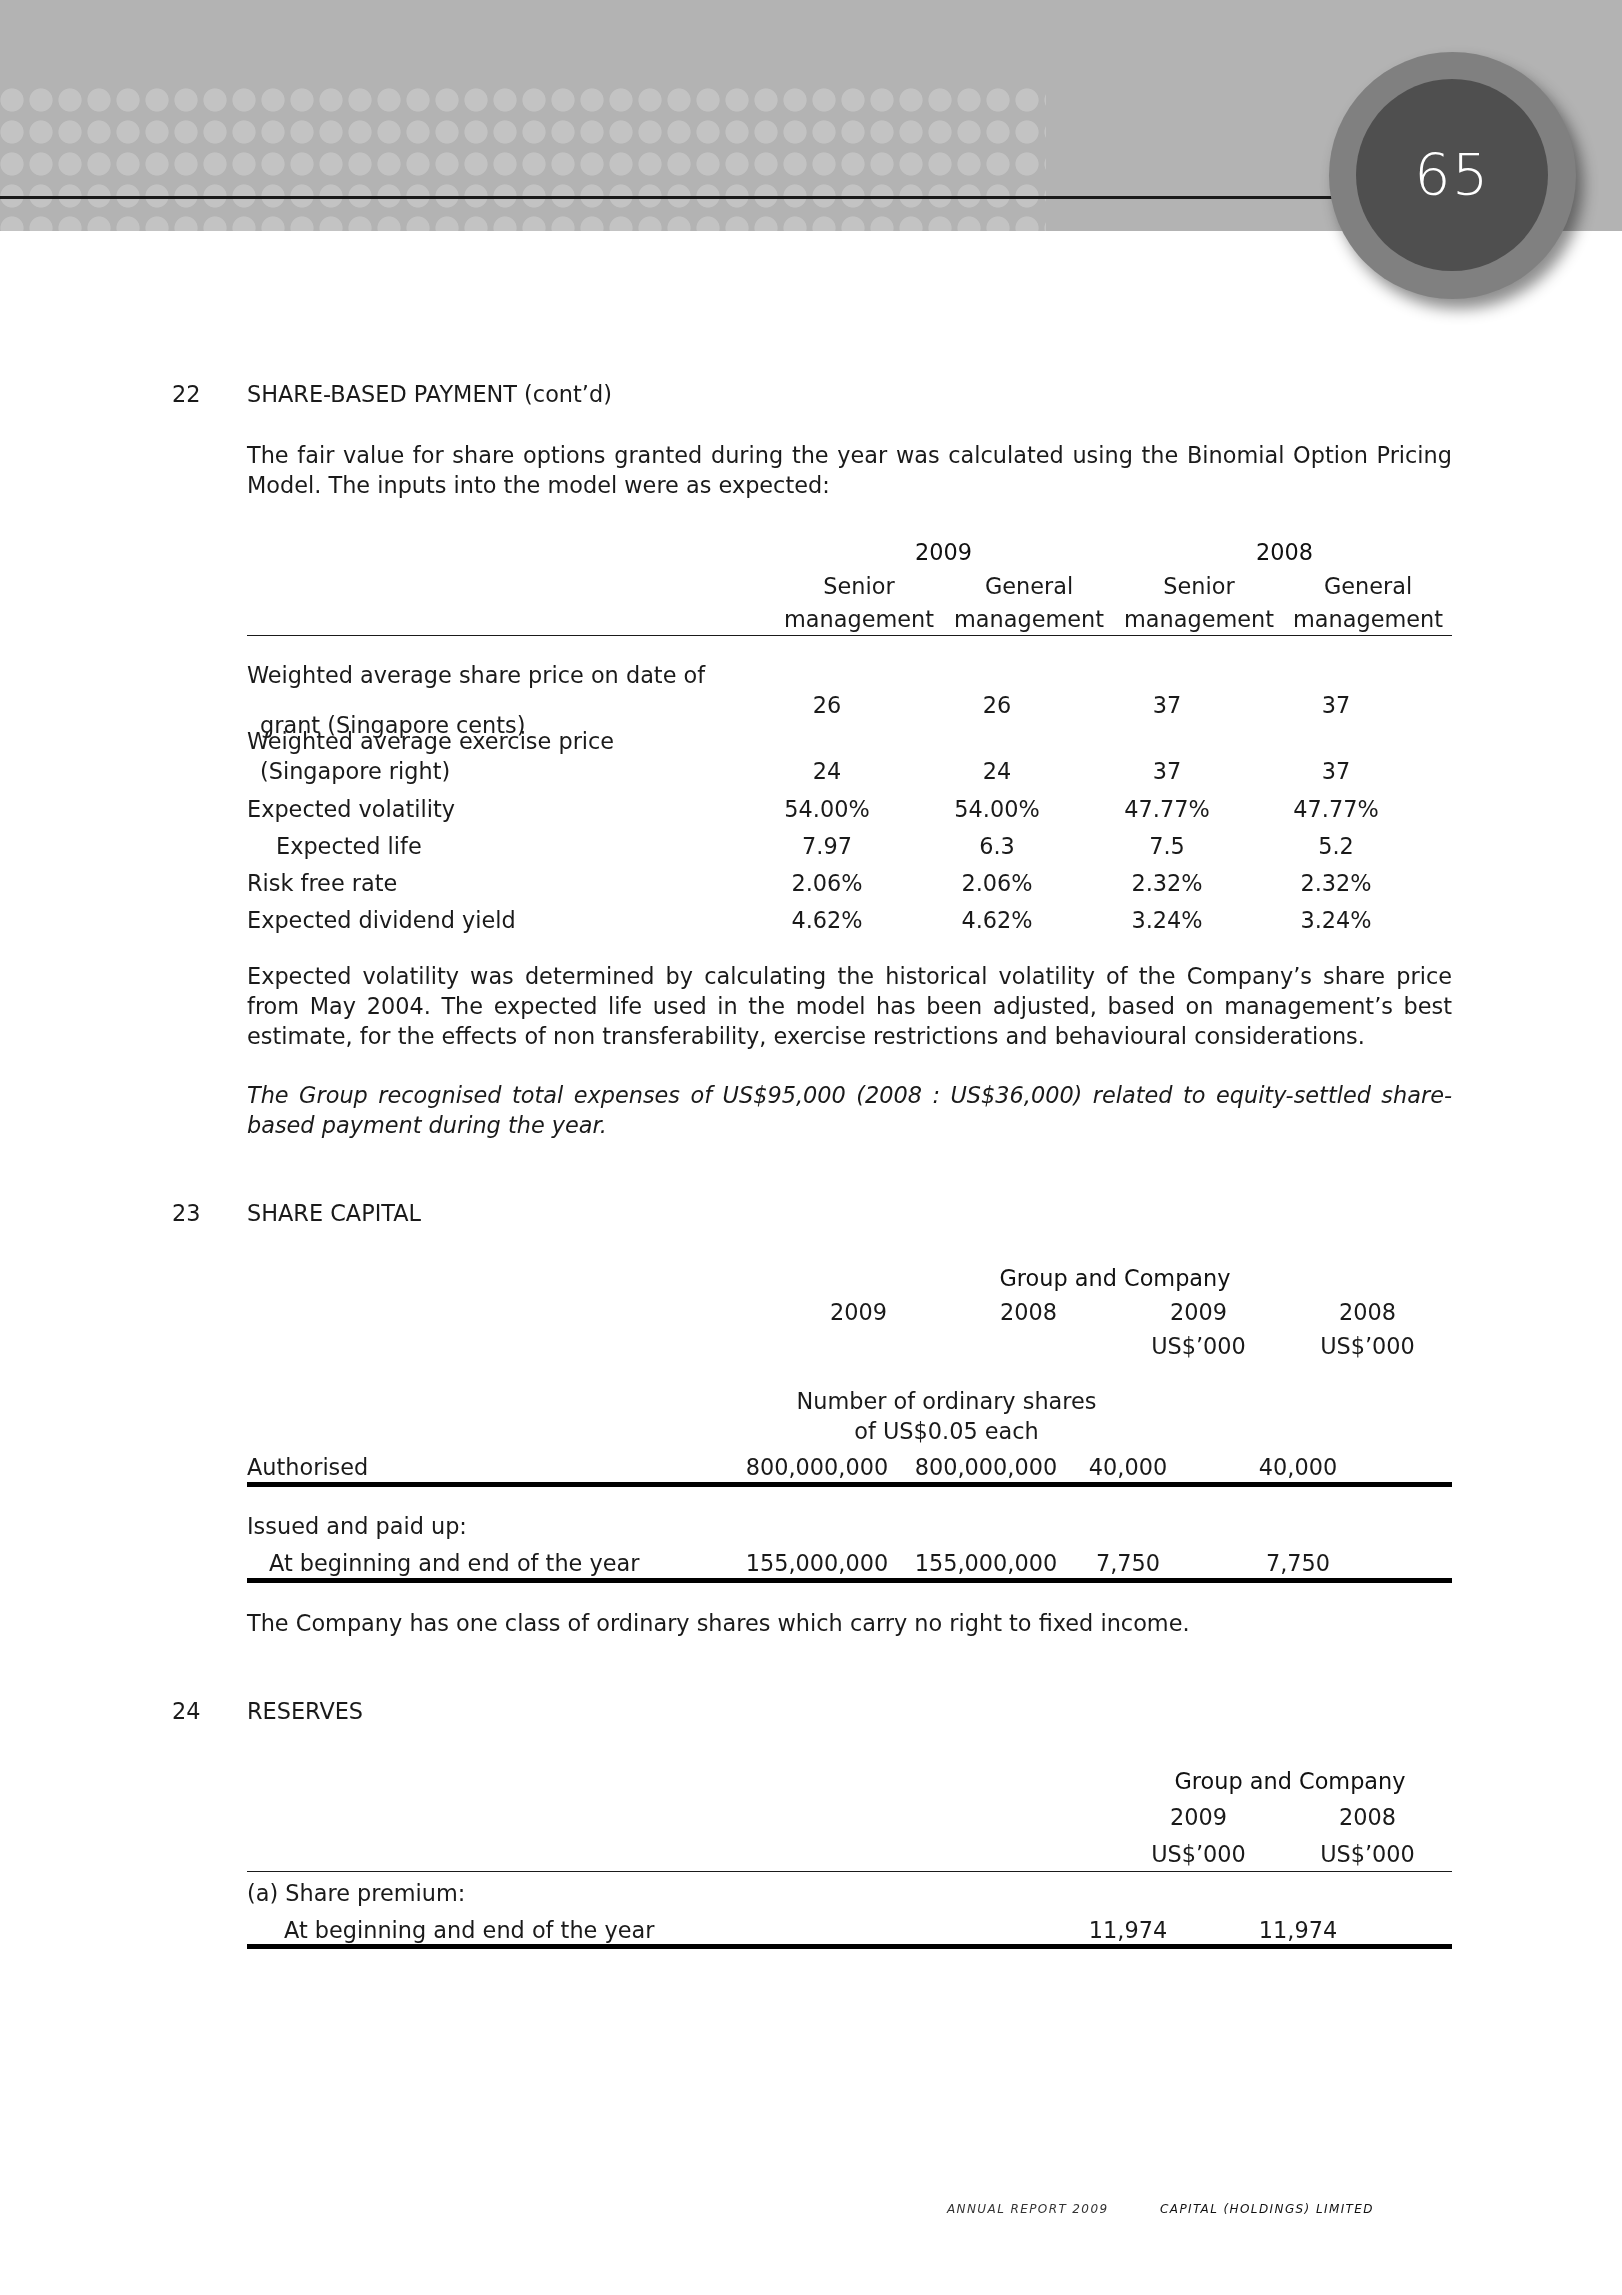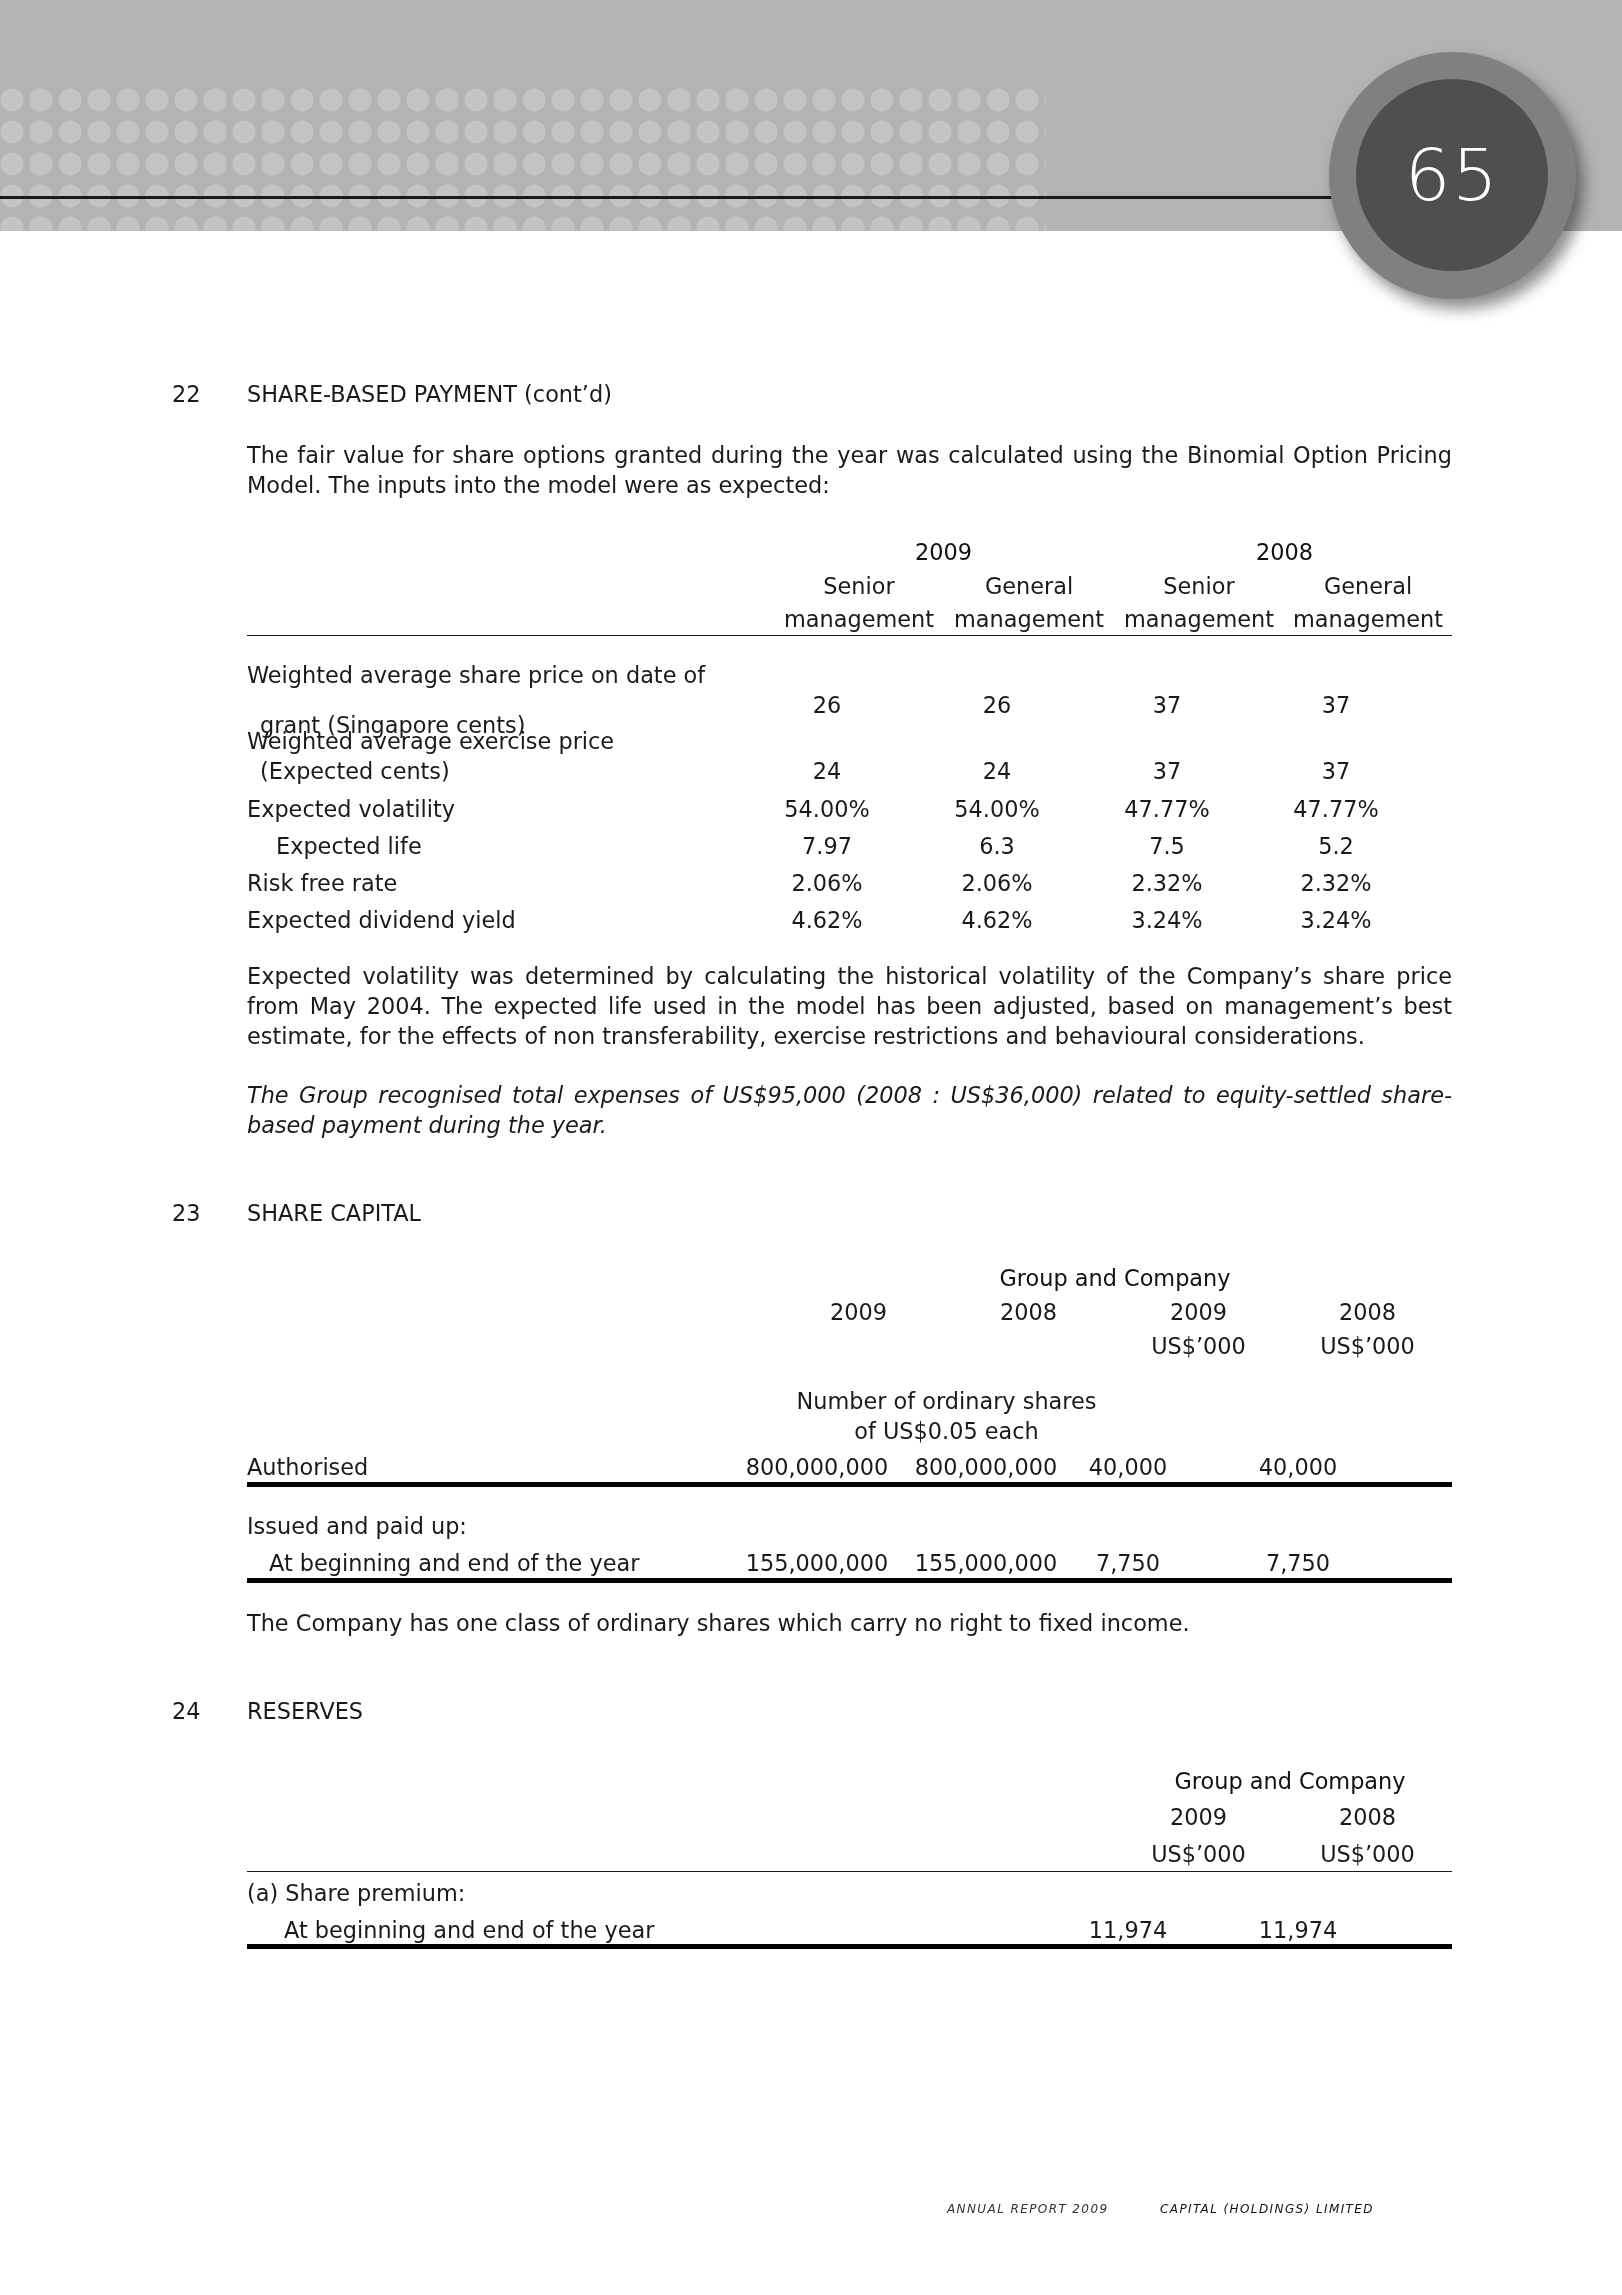--- a/index.html
+++ b/index.html
@@ -10,21 +10,21 @@
   }
   .band { position:absolute; left:0; top:0; width:1622px; height:231px; background:#b3b3b3; overflow:hidden; }
   .dots { position:absolute; left:0; top:88px; width:1046px; height:143px;
     background-image: radial-gradient(circle at 12px 12px, #c3c3c3 11.2px, transparent 12px);
     background-size:29px 32px; }
   .band-rule { position:absolute; left:0; top:196px; width:1332px; height:2.8px; background:#1a1a1a; }
   .badge-outer { position:absolute; left:1329px; top:52px; width:247px; height:247px; border-radius:50%;
     background:#808080; box-shadow: 7px 9.8px 15.4px rgba(0,0,0,0.45); }
   .badge-inner { position:absolute; left:27px; top:27px; width:192px; height:192px; border-radius:50%;
     background:#4f4f4f; display:flex; align-items:center; justify-content:center; }
-  .badge-num { color:#ffffff; font-size:72px; font-weight:300; letter-spacing:1.4px; font-family:"DejaVu Sans", sans-serif; }
+  .badge-num { color:#ffffff; font-size:57px; font-weight:300; letter-spacing:1.4px; font-family:"DejaVu Sans", sans-serif; }
 
   .abs { position:absolute; white-space:nowrap; }
   .txt { font-size:22.4px; line-height:34px; }
   .sec-num { left:172px; }
   .sec-title { left:247px; }
   .para { position:absolute; left:247px; width:1205px; font-size:22.4px; line-height:30px; text-align:justify; text-align-last:left; }
   .r { text-align:center; }
   .c { text-align:center; }
   .rule-thin { position:absolute; left:247px; width:1205px; height:1.4px; background:#1a1a1a; }
   .rule-thick { position:absolute; left:247px; width:1205px; height:4.9px; background:#000; }
@@ -67,21 +67,21 @@
     <div class="abs txt" style="left:247px; top:658px;">Weighted average share price on date of</div>
     <div class="abs txt" style="left:260px; top:668px;margin-top:40px;">grant (Singapore cents)</div>
     <div class="abs txt r" style="left:757px; width:140px; top:688px;">26</div>
     <div class="abs txt r" style="left:927px; width:140px; top:688px;">26</div>
     <div class="abs txt r" style="left:1097px; width:140px; top:688px;">37</div>
     <div class="abs txt r" style="left:1266px; width:140px; top:688px;">37</div>
   </div>
 
   <div>
     <div class="abs txt" style="left:247px; top:724px;">Weighted average exercise price</div>
-    <div class="abs txt" style="left:260px; top:754px;">(Expected cents)</div>
+    <div class="abs txt" style="left:260px; top:754px;">(Singapore right)</div>
     <div class="abs txt r" style="left:757px; width:140px; top:754px;">24</div>
     <div class="abs txt r" style="left:927px; width:140px; top:754px;">24</div>
     <div class="abs txt r" style="left:1097px; width:140px; top:754px;">37</div>
     <div class="abs txt r" style="left:1266px; width:140px; top:754px;">37</div>
   </div>
 
   <div>
     <div class="abs txt" style="left:247px; top:792px;">Expected volatility</div>
     <div class="abs txt r" style="left:757px; width:140px; top:792px;">54.00%</div>
     <div class="abs txt r" style="left:927px; width:140px; top:792px;">54.00%</div>

